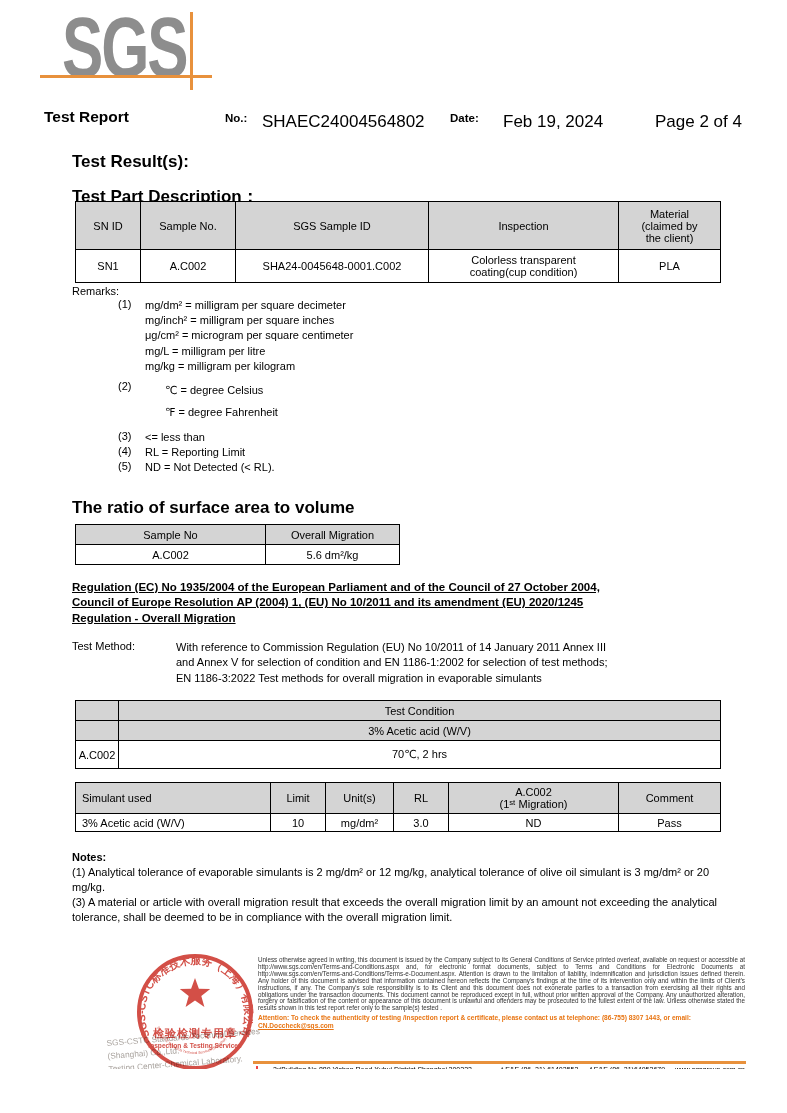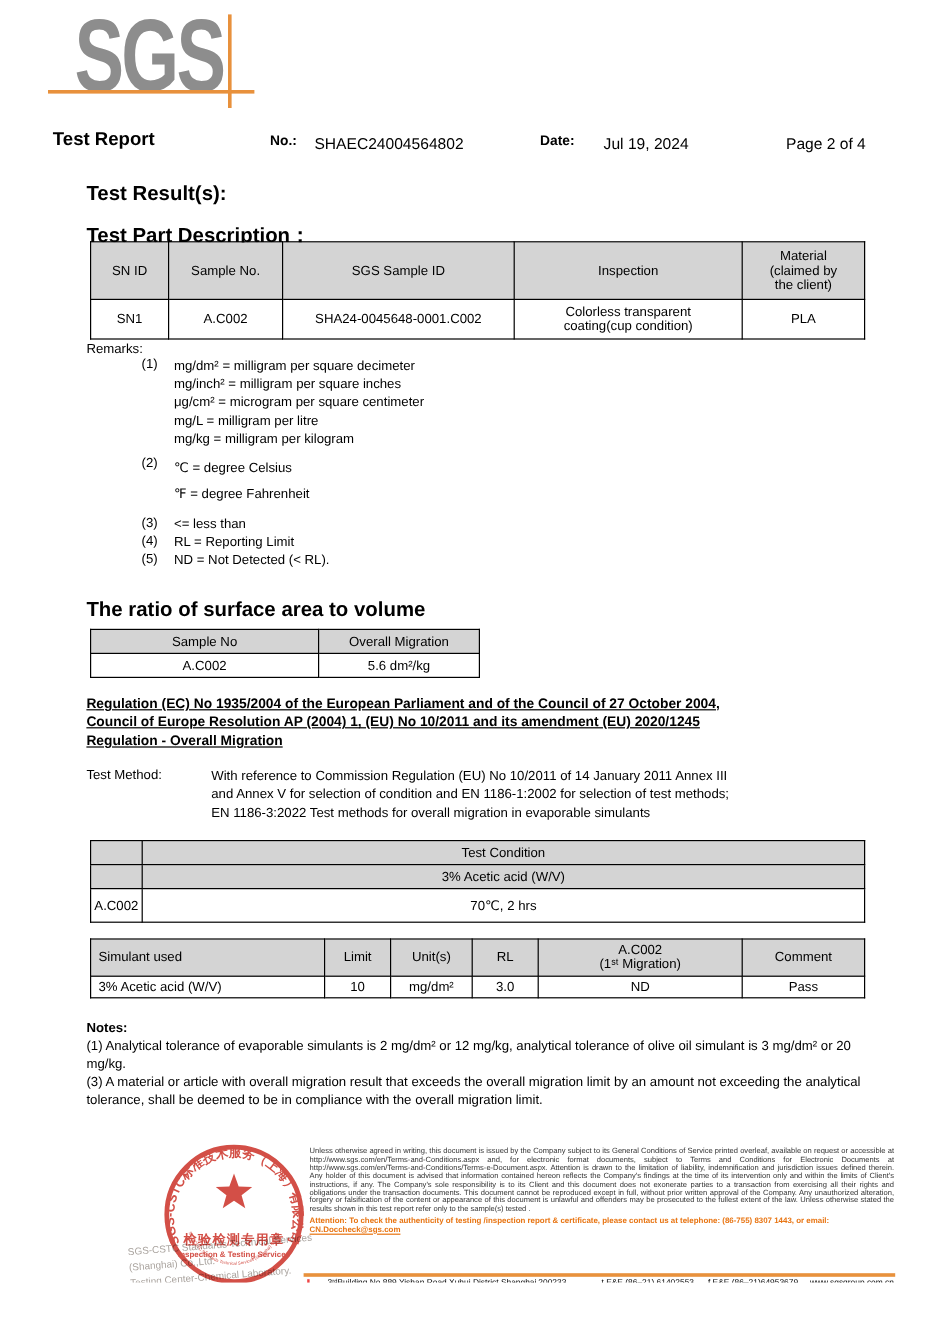--- a/index.html
+++ b/index.html
@@ -21,21 +21,21 @@
     letter-spacing: -3px;
     transform: scaleX(0.72); transform-origin: left top;
     line-height: 86px;
   }
   .orange-hline { background: #e8913c; height: 2.5px; }
   .orange-vline { background: #e8913c; width: 2.5px; }
 
   
   .rpt-title { left: 44px; top: 108px; font-size: 15.5px; font-weight: bold; }
   .lbl-bold { font-weight: bold; font-size: 11.5px; }
-  .val { font-size: 13px; }
+  .val { font-size: 17px; }
   .hdr-no-label   { left: 225px; top: 112px; }
   .hdr-no-value   { left: 262px; top: 112px; }
   .hdr-date-label { left: 450px; top: 112px; }
   .hdr-date-value { left: 503px; top: 112px; }
   .hdr-page       { left: 655px; top: 112px; }
 
   .sec-heading { font-size: 17px; font-weight: bold; }
 
   
   table { border-collapse: collapse; table-layout: fixed; }
@@ -66,21 +66,21 @@
   .sim-table tr.d td { height: 18px; }
 
   
   .remarks { left: 72px; top: 285px; width: 650px; font-size: 11px; }
   .remarks .r-label { font-size: 11px; }
   .remark-item { display: flex; }
   .remark-item .num { width: 27px; margin-left: 46px; flex: none; }
   .remark-item .txt { white-space: pre-line; line-height: 15.2px; }
   .remark-item.i1 { margin-top: 1px; }
   .remark-item.i2 { margin-top: 6px; }
-  .remark-item.i2 .txt { line-height: 21.5px; }
+  .remark-item.i2 .txt { line-height: 21.5px; margin-left: 20px; }
   .remark-item.i3 { margin-top: 7px; }
 
   
   .regulation {
     left: 72px; top: 580px; width: 655px;
     font-size: 11.5px; font-weight: bold; text-decoration: underline;
     line-height: 15.4px; white-space: pre-line;
   }
   .tm-label { left: 72px; top: 640px; font-size: 11px; }
   .tm-text  { left: 176px; top: 640px; width: 552px; font-size: 11px;
@@ -133,21 +133,21 @@
 <div class="page">
 
   <div class="abs logo-text">SGS</div>
   <div class="abs orange-hline" style="left:40px; top:75px; width:172px;"></div>
   <div class="abs orange-vline" style="left:190px; top:12px; height:78px;"></div>
 
   <div class="abs rpt-title">Test Report</div>
   <div class="abs lbl-bold hdr-no-label">No.:</div>
   <div class="abs val hdr-no-value">SHAEC24004564802</div>
   <div class="abs lbl-bold hdr-date-label">Date:</div>
-  <div class="abs val hdr-date-value">Jul 19, 2024</div>
+  <div class="abs val hdr-date-value">Feb 19, 2024</div>
   <div class="abs val hdr-page">Page 2 of 4</div>
 
   <div class="abs sec-heading" style="left:72px; top:152px;">Test Result(s):</div>
   <div class="abs sec-heading" style="left:72px; top:185px;">Test Part Description：</div>
 
   <table class="abs part-table">
     <colgroup>
         <col style="width:65px">
         <col style="width:95px">
         <col style="width:193px">

